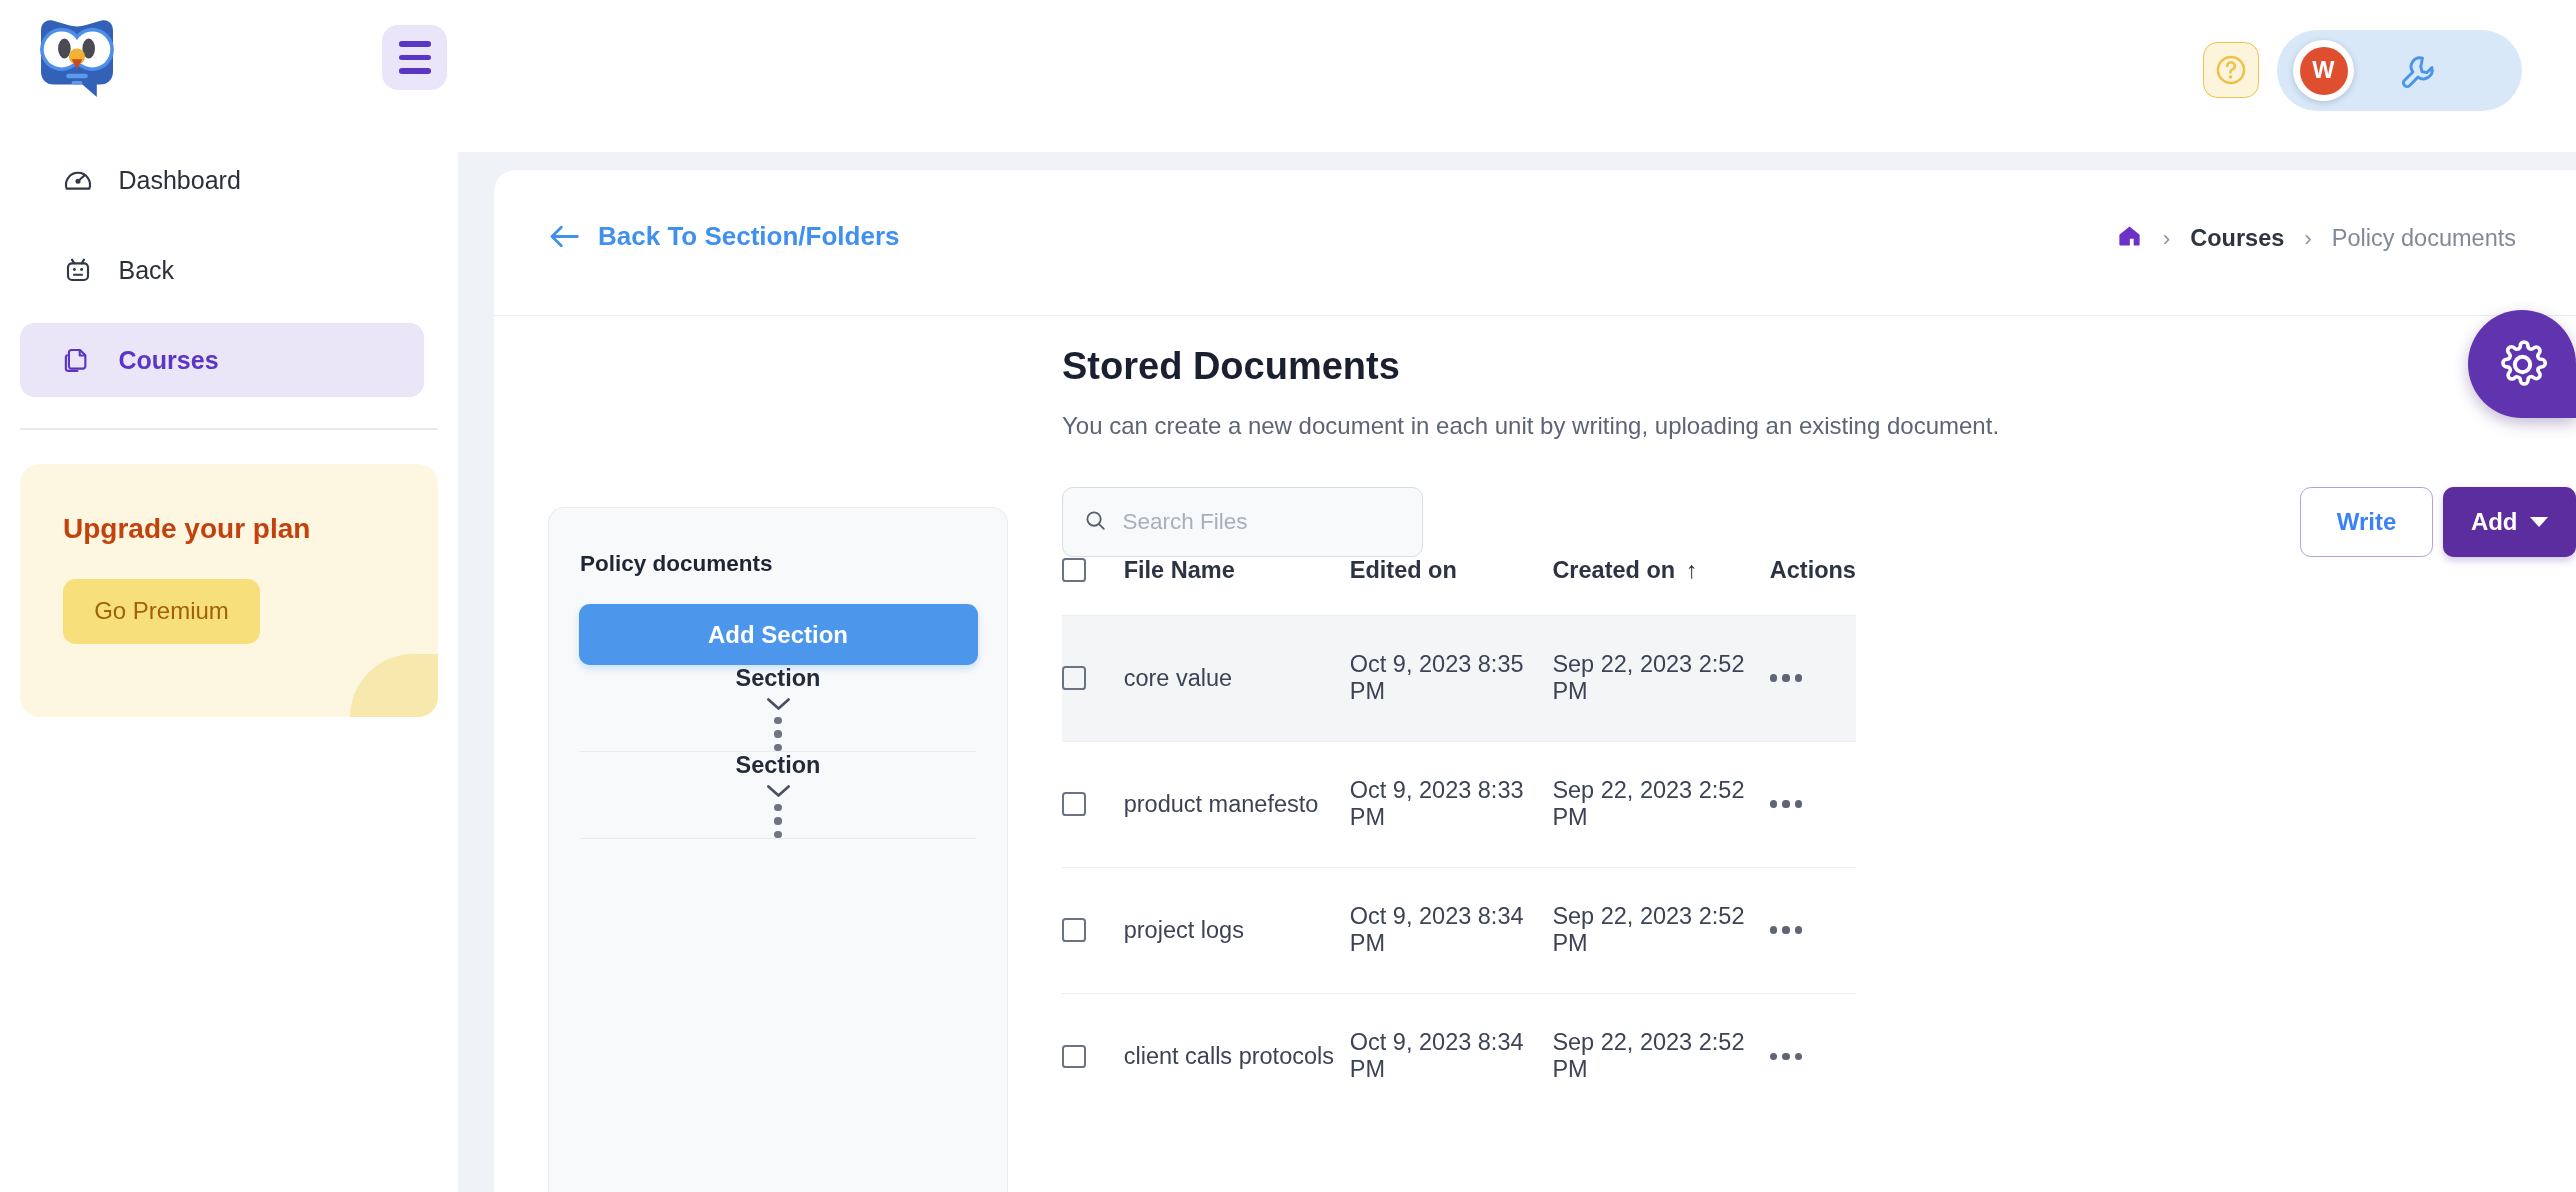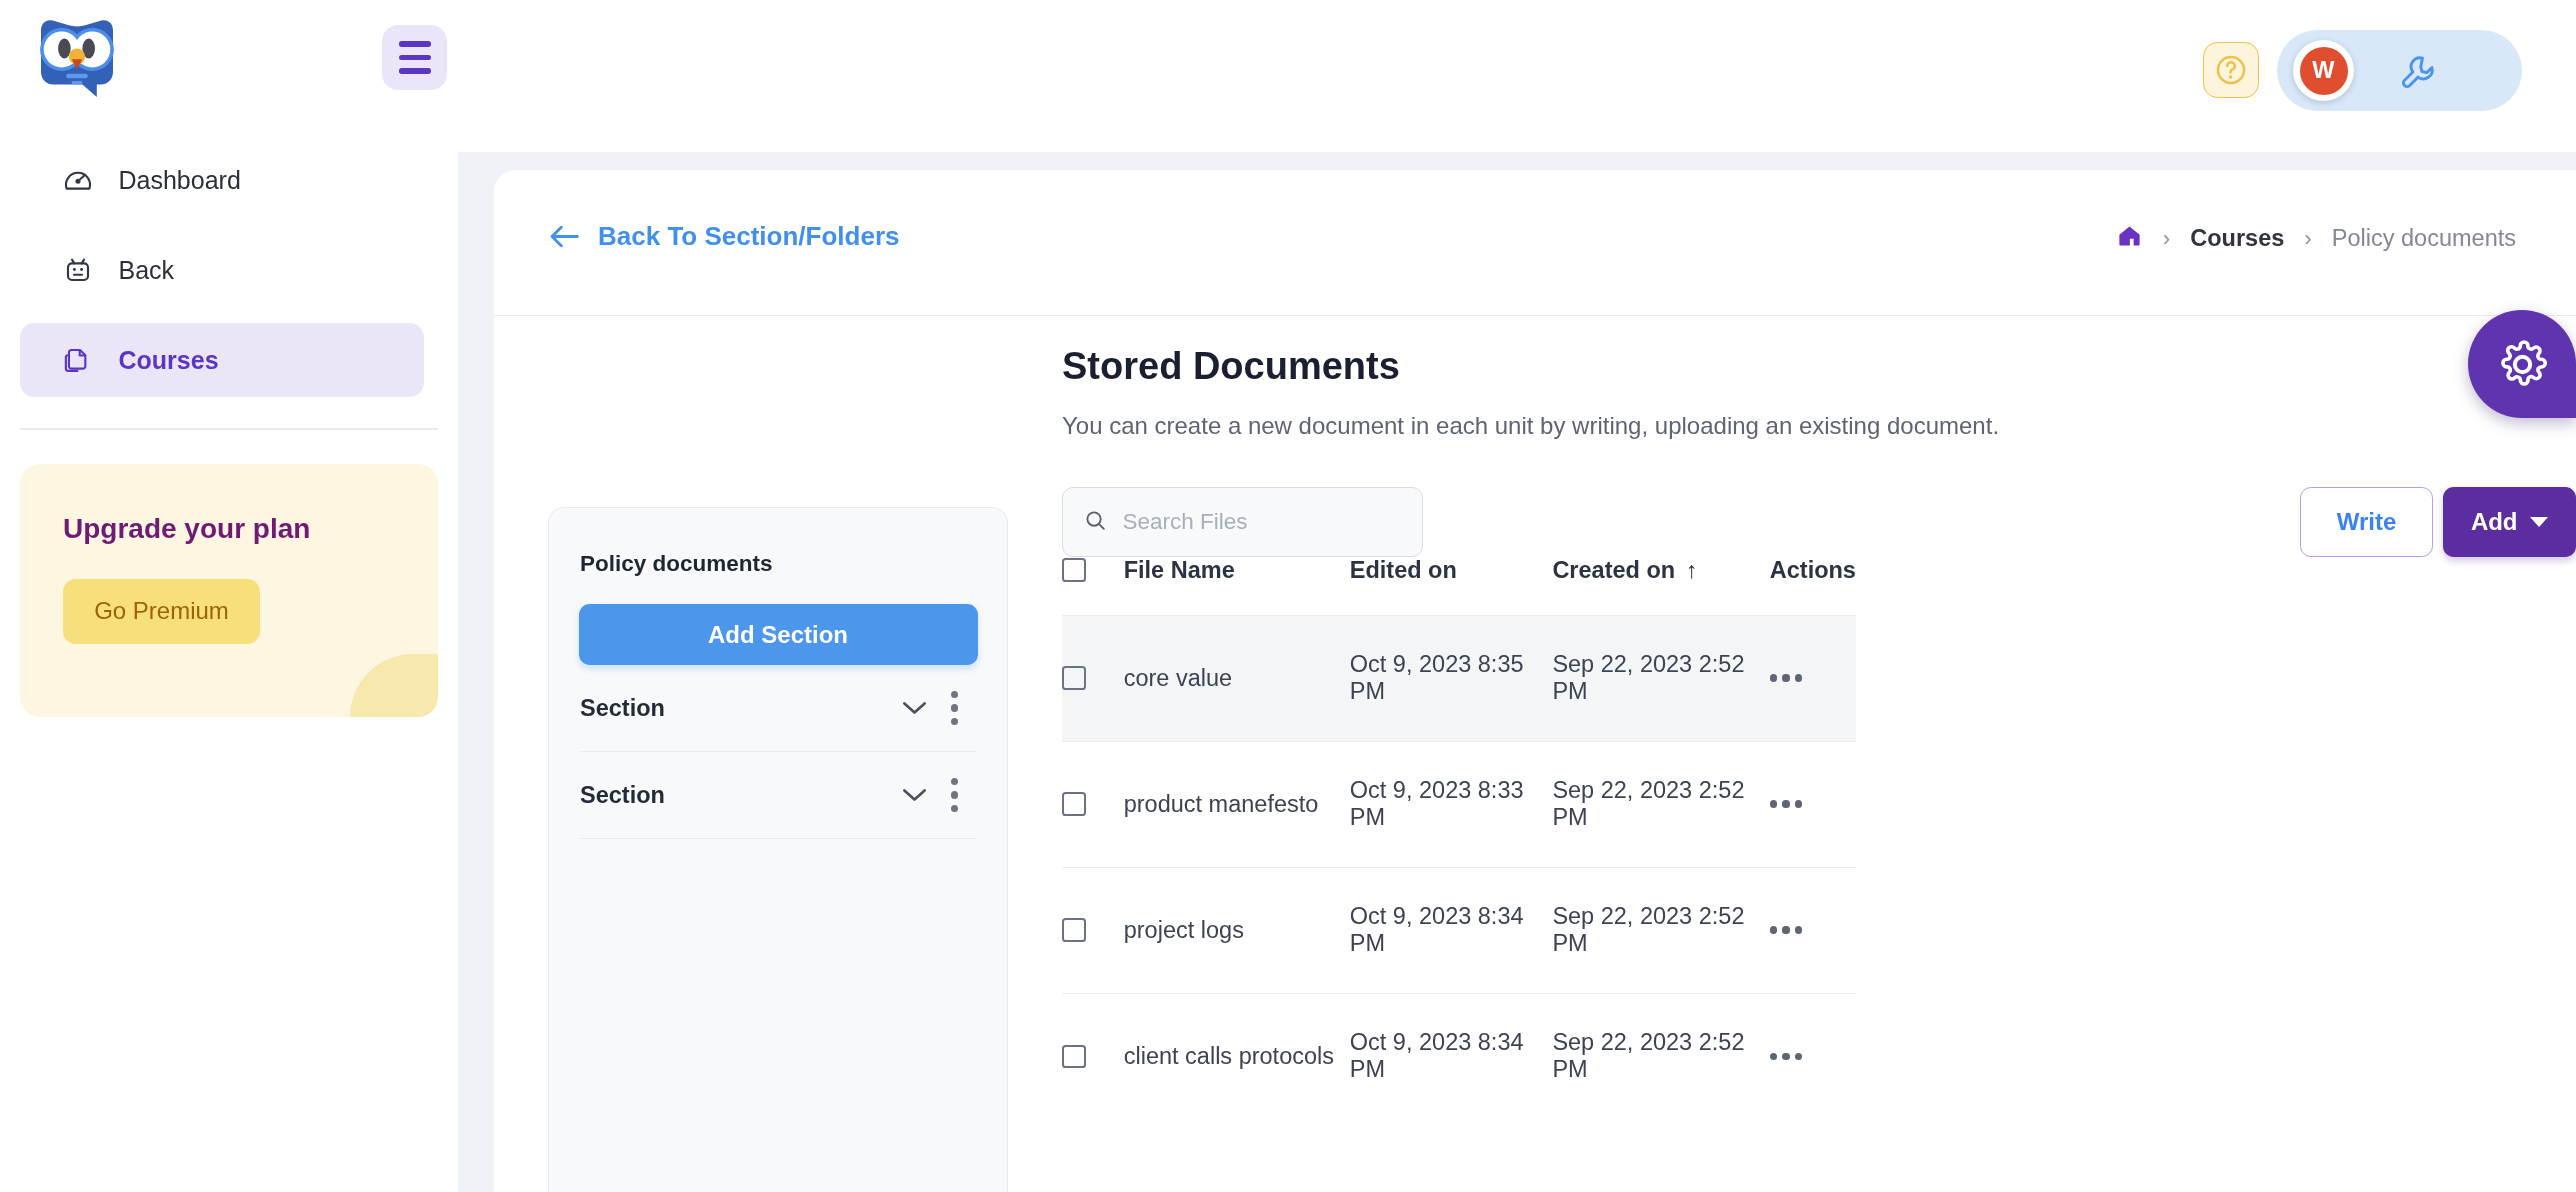--- a/index.html
+++ b/index.html
@@ -53,21 +53,21 @@
   .nav-gap { height:16px; }
   .nav-icon { width:34px; height:34px; flex:none; display:flex; align-items:center; justify-content:center; }
 
   .nav-divider { margin:31px 20px 0 20px; height:1.8px; background:#E9EAF0; }
 
   .upgrade-card {
     position:relative; margin:34px 20px 0 20px; height:253px;
     background:#FDF6E0; border-radius:20px; overflow:hidden;
     padding:49px 0 0 43px;
   }
-  .upgrade-title { font-size:28px; font-weight:700; color:#701a75; }
+  .upgrade-title { font-size:28px; font-weight:700; color:#c2410c; }
   .upgrade-btn {
     margin-top:34px; width:197px; height:65px; background:#F7DF7C; border:none;
     border-radius:12.6px; font-family:inherit; font-size:24px; color:#a16207; cursor:pointer;
   }
   .upgrade-corner {
     position:absolute; right:0; bottom:0; width:88px; height:63px;
     background:#F7E9AE; border-top-left-radius:63px;
   }
 
   
@@ -100,21 +100,21 @@
   }
   .panel-title { margin:43px 0 0 31px; font-size:22.5px; font-weight:700; color:#1F2633; }
   .add-section-btn {
     display:block; margin:27px auto 0 auto; width:399px; height:61px;
     background:#4C97EC; color:#fff; border:none; border-radius:10.8px;
     font-family:inherit; font-size:24px; font-weight:700; cursor:pointer;
     box-shadow:0 3.6px 7.2px rgba(76,151,236,.25);
   }
   .section-row {
     display:flex; align-items:center; height:87px; margin:0 31px;
-    border-bottom:1.8px solid #E9EBF1; cursor:pointer;
+    border-bottom:1.8px solid #E9EBF1; cursor:pointer;flex-direction:column;
   }
   .section-label { flex:1; font-size:23.5px; font-weight:700; color:#242B38; }
   .chev { width:38px; height:38px; display:flex; align-items:center; justify-content:center; cursor:pointer; }
   .kebab { width:43px; display:flex; flex-direction:column; align-items:center; gap:6.3px; cursor:pointer; }
   .kebab i { width:7.2px; height:7.2px; border-radius:50%; background:#6E7482; display:block; }
 
   .docs { position:absolute; left:568px; top:0; right:0; }
   .docs-title { font-size:38px; font-weight:700; color:#1A2030; margin-top:29px; }
   .docs-sub { font-size:24px; color:#5D6475; margin-top:23.5px; }
 

